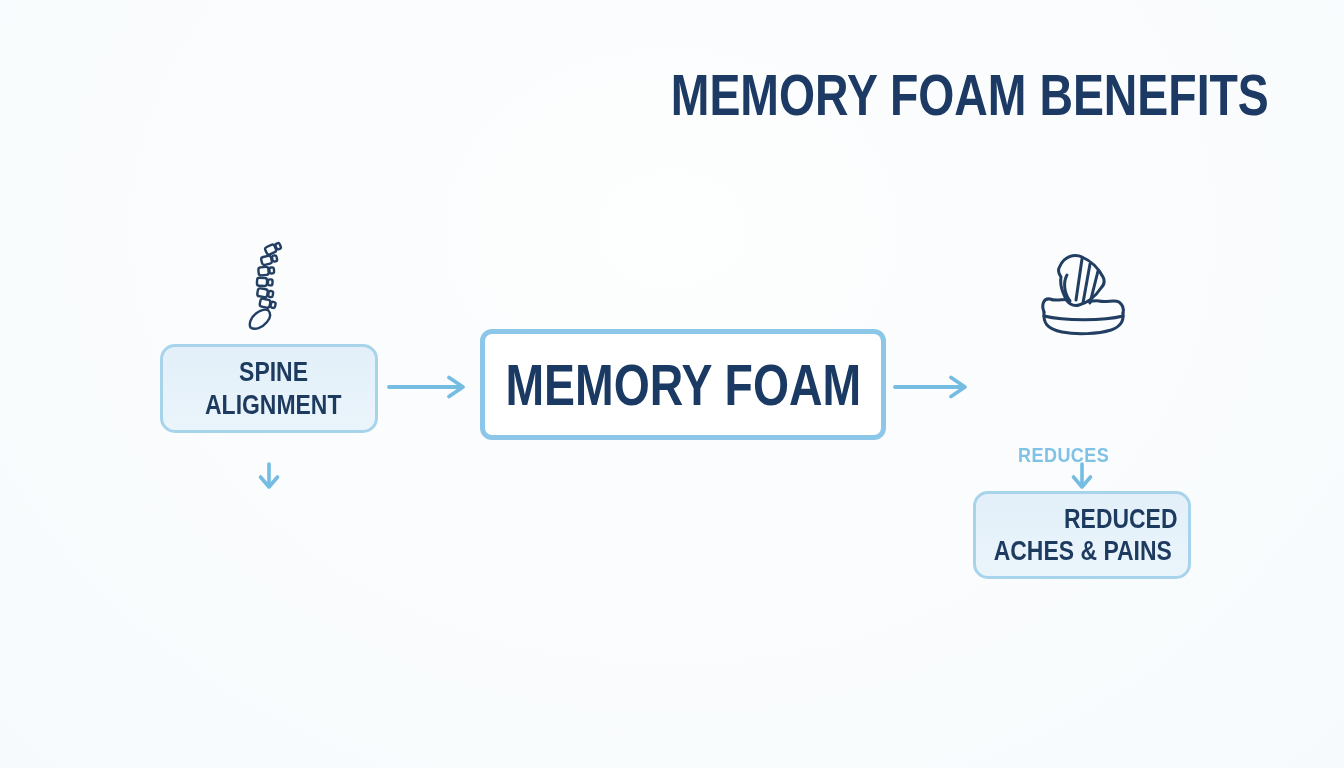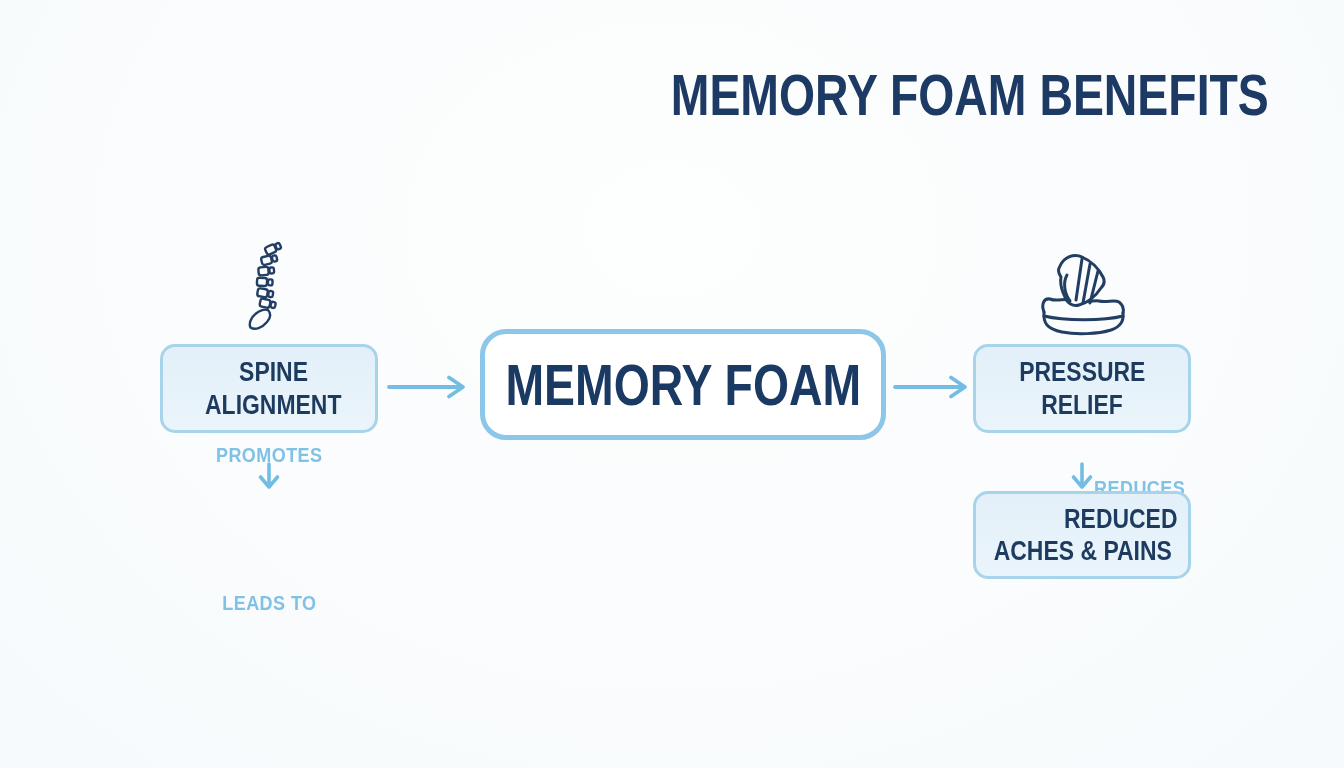--- a/index.html
+++ b/index.html
@@ -23,21 +23,21 @@
     background:linear-gradient(180deg,#e3f0f9 0%, #eaf4fb 100%);
     border:3px solid #a7d4ea; border-radius:15px;
     display:flex; flex-direction:column; align-items:center; justify-content:center;
     color:#1d3a5f; font-weight:bold; font-size:27px; line-height:1.2;
     text-align:center;
   }
 
   .center-box {
     position:absolute; left:480px; top:329px; width:406px; height:111px;
     box-sizing:border-box; background:#ffffff;
-    border:5px solid #8cc6e8; border-radius:26px;
+    border:5px solid #8cc6e8; border-radius:12px;
     display:flex; align-items:center; justify-content:center;
     color:#1b3a63; font-weight:bold; font-size:58px; line-height:1;
   }
 
   .small-label {
     position:absolute; width:218px; text-align:center;
     color:#7fc2e5; font-weight:bold; font-size:20px; letter-spacing:0.5px;
     line-height:1;
   }
 
@@ -81,34 +81,28 @@
         </g>
       <path d="M26,70 C29,73 29,78 25,82 C20,88 13,90.5 8.5,87.5 C6.5,83.5 9,77.5 14,73.5 C18,70.5 23,69 26,70 Z"></path>
     </svg>
   </div>
 
   <div class="flowbox" style="left:160px; top:344px; height:89px;padding-left:9px;">
     <span class="cond85">SPINE</span>
     <span class="cond85">ALIGNMENT</span>
   </div>
 
-  <div class="small-label" style="left:160px; top:445px;">
-    <span class="cond90">PROMOTES</span>
-  </div>
   <div class="arrow" style="left:256px; top:462px;">
     <svg width="26" height="28" viewBox="0 0 26 28" fill="none" stroke="#74bce2" stroke-width="3.6" stroke-linecap="round" stroke-linejoin="round">
       <path d="M13,2 L13,22"></path>
         <path d="M4.5,15 L13,25 L21.5,15"></path>
     </svg>
   </div>
 
 
-  <div class="small-label" style="left:160px; top:593px;">
-    <span class="cond90">LEADS TO</span>
-  </div>
 
   <div class="arrow" style="left:387px; top:374px;">
     <svg width="82" height="26" viewBox="0 0 82 26" fill="none" stroke="#74bce2" stroke-width="3.8" stroke-linecap="round" stroke-linejoin="round">
       <path d="M2,13 L72,13"></path>
         <path d="M62,3.5 L76,13 L62,22.5"></path>
     </svg>
   </div>
 
   <div class="center-box">
     <span class="cond">MEMORY FOAM</span>
@@ -132,26 +126,22 @@
         <path d="M30,16 C34,7 44,3 52,7 C61,11 69,19 73,27 C75,31 74,35 71,38 C65,47 57,53 49,55 C43,57 37,53 35,47 C32,41 30,33 31,27 C28,23 28,19 30,16 Z"></path>
       </g>
 
       <path d="M37,25 C33,32 34,43 40,51"></path>
       <path d="M52,9 L46,50"></path>
       <path d="M60,14 L53,53"></path>
       <path d="M68,21 L60,53"></path>
     </svg>
   </div>
 
-  <div class="flowbox" style="left:973px; top:344px; height:89px;">
-    <span class="cond85">PRESSURE</span>
-    <span class="cond85">RELIEF</span>
-  </div>
 
-  <div class="small-label" style="left:1031px; top:445px;margin-top:33px;">
+  <div class="small-label" style="left:955px; top:445px;">
     <span class="cond90">REDUCES</span>
   </div>
   <div class="arrow" style="left:1069px; top:462px;">
     <svg width="26" height="28" viewBox="0 0 26 28" fill="none" stroke="#74bce2" stroke-width="3.6" stroke-linecap="round" stroke-linejoin="round">
       <path d="M13,2 L13,22"></path>
         <path d="M4.5,15 L13,25 L21.5,15"></path>
     </svg>
   </div>
 
   <div class="flowbox" style="left:973px; top:491px; height:88px;align-items:flex-end;">

